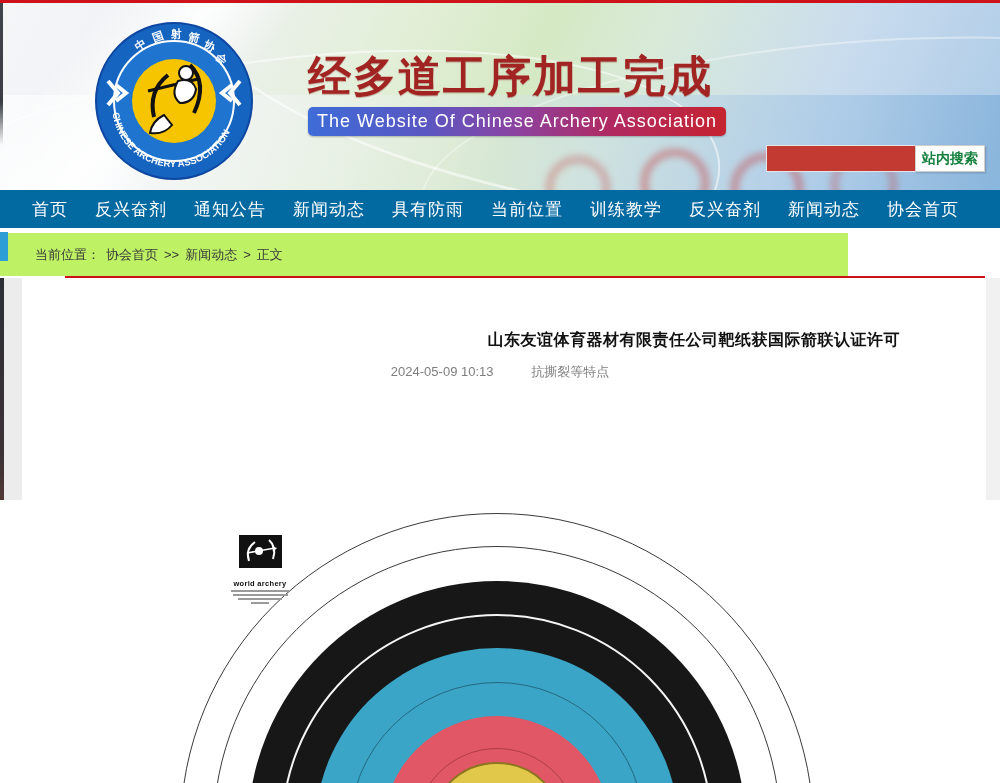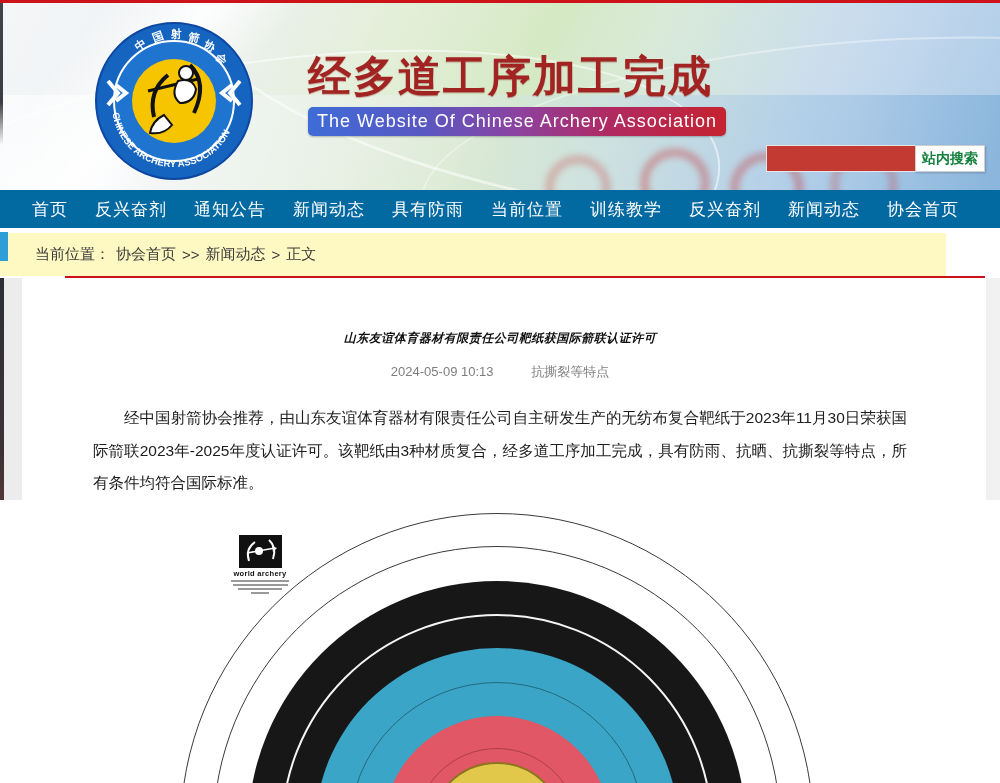--- a/index.html
+++ b/index.html
@@ -43,37 +43,37 @@
   #search-button{position:absolute;left:915px;top:145px;width:70px;height:27px;
     background:#fff;border:1px solid #cfcfcf;color:#15803d;font-weight:bold;font-size:14px;
     cursor:pointer;box-shadow:1px 1px 2px rgba(0,0,0,.2);}
 
   
   #nav{position:absolute;left:0;top:190px;width:1000px;height:38px;background:#0369a1;
     display:flex;align-items:center;padding-left:32px;box-sizing:border-box;}
   .nav-item{color:#fff;font-size:17px;letter-spacing:1px;margin-right:27px;cursor:pointer;white-space:nowrap;}
 
   
-  #crumb-bar{position:absolute;left:0;top:233px;width:946px;height:43px;background:#fef9c3;
+  #crumb-bar{position:absolute;left:0;top:233px;width:848px;height:43px;background:#bef264;
     display:flex;align-items:center;padding-left:35px;box-sizing:border-box;
-    font-size:15px;color:#3a3a3a;}
+    font-size:13px;color:#3a3a3a;}
   #crumb-bar span{margin-right:6px;white-space:nowrap;}
   .crumb-link{cursor:pointer;text-align:center;}
   #blue-fragment{position:absolute;left:0;top:232px;width:8px;height:29px;background:#2e9ed7;z-index:6;}
   #red-rule{position:absolute;left:65px;top:276px;width:920px;height:2px;background:#cb1216;}
 
   
   #left-gutter{position:absolute;left:0;top:278px;width:22px;height:505px;background:#edecec;}
   #left-gutter-strip{position:absolute;left:0;top:278px;width:4px;height:505px;
     background:linear-gradient(#2c3036 0%,#3c3236 35%,#7c4138 60%,#a8493f 80%,#b14f45 100%);}
   #right-gutter{position:absolute;left:986px;top:278px;width:14px;height:505px;background:#f2f1f1;}
 
   
-  #article-title{position:absolute;left:100px;top:330px;width:800px;text-align:center;
-    font-size:12px;font-weight:bold;color:#111;letter-spacing:.5px;font-style:italic;}
+  #article-title{position:absolute;left:100px;top:330px;width:800px;text-align:right;
+    font-size:16px;font-weight:bold;color:#111;letter-spacing:.5px;}
   #article-meta{position:absolute;left:100px;top:363px;width:800px;text-align:center;
     font-size:13px;color:#7e7e7e;}
   #article-meta .m-date{margin-right:34px;text-align:right;}
   #article-body{position:absolute;left:93px;top:402px;width:814px;
     font-size:15.5px;line-height:32.5px;color:#1c1c1c;text-align:justify;text-indent:2em;}
 
   
   #figure{position:absolute;left:0;top:500px;width:1000px;height:283px;overflow:hidden;background:#fff;}
   .ring{position:absolute;border-radius:50%;box-sizing:border-box;}
   .r-out2{left:180px;top:13px;width:634px;height:634px;border:1px solid #3a3a3a;}
@@ -81,21 +81,21 @@
   .r-black{left:248px;top:81px;width:498px;height:498px;background:#171717;}
   .r-wline{left:281px;top:114px;width:432px;height:432px;border:2px solid #f5f5f5;}
   .r-blue{left:315px;top:148px;width:364px;height:364px;background:#3aa5c6;}
   .r-bline{left:349px;top:182px;width:296px;height:296px;border:1px solid rgba(15,45,55,.5);}
   .r-red{left:383px;top:216px;width:228px;height:228px;background:#e15765;}
   .r-rline{left:415px;top:248px;width:164px;height:164px;border:1px solid rgba(135,40,40,.55);}
   .r-yellow{left:429px;top:262px;width:136px;height:136px;background:#e2c84a;border:2px solid #8d7420;}
 
   #wa-logo{position:absolute;left:228px;top:35px;width:64px;text-align:center;}
   #wa-logo-box{width:43px;height:33px;background:#111;margin:0 auto;}
-  #wa-logo-text{font-size:7.5px;font-weight:bold;color:#111;letter-spacing:.3px;margin-top:1px;}
+  #wa-logo-text{font-size:7.5px;font-weight:bold;color:#111;letter-spacing:.3px;margin-top:11px;}
   .fineline{height:2px;background:#9a9a9a;margin:2px auto 0 auto;}
   .fl1{width:58px;}.fl2{width:55px;}.fl3{width:44px;}.fl4{width:18px;}
 </style>
 </head>
 <body>
 
 <div id="page">
 
   <div id="header">
     <div class="swirl sw1"></div>
@@ -183,21 +183,20 @@
 
   <div id="left-gutter"></div>
   <div id="left-gutter-strip"></div>
   <div id="right-gutter"></div>
 
   <div id="article-title">山东友谊体育器材有限责任公司靶纸获国际箭联认证许可</div>
   <div id="article-meta">
     <span class="m-date">2024-05-09 10:13</span>
     <span class="m-src">抗撕裂等特点</span>
   </div>
-  <div id="article-body">经中国射箭协会推荐，由山东友谊体育器材有限责任公司自主研发生产的无纺布复合靶纸于2023年11月30日荣获国际箭联2023年-2025年度认证许可。该靶纸由3种材质复合，经多道工序加工完成，具有防雨、抗晒、抗撕裂等特点，所有条件均符合国际标准。</div>
 
   <div id="figure">
     <div class="ring r-out2"></div>
     <div class="ring r-out1"></div>
     <div class="ring r-black"></div>
     <div class="ring r-wline"></div>
     <div class="ring r-blue"></div>
     <div class="ring r-bline"></div>
     <div class="ring r-red"></div>
     <div class="ring r-rline"></div>

